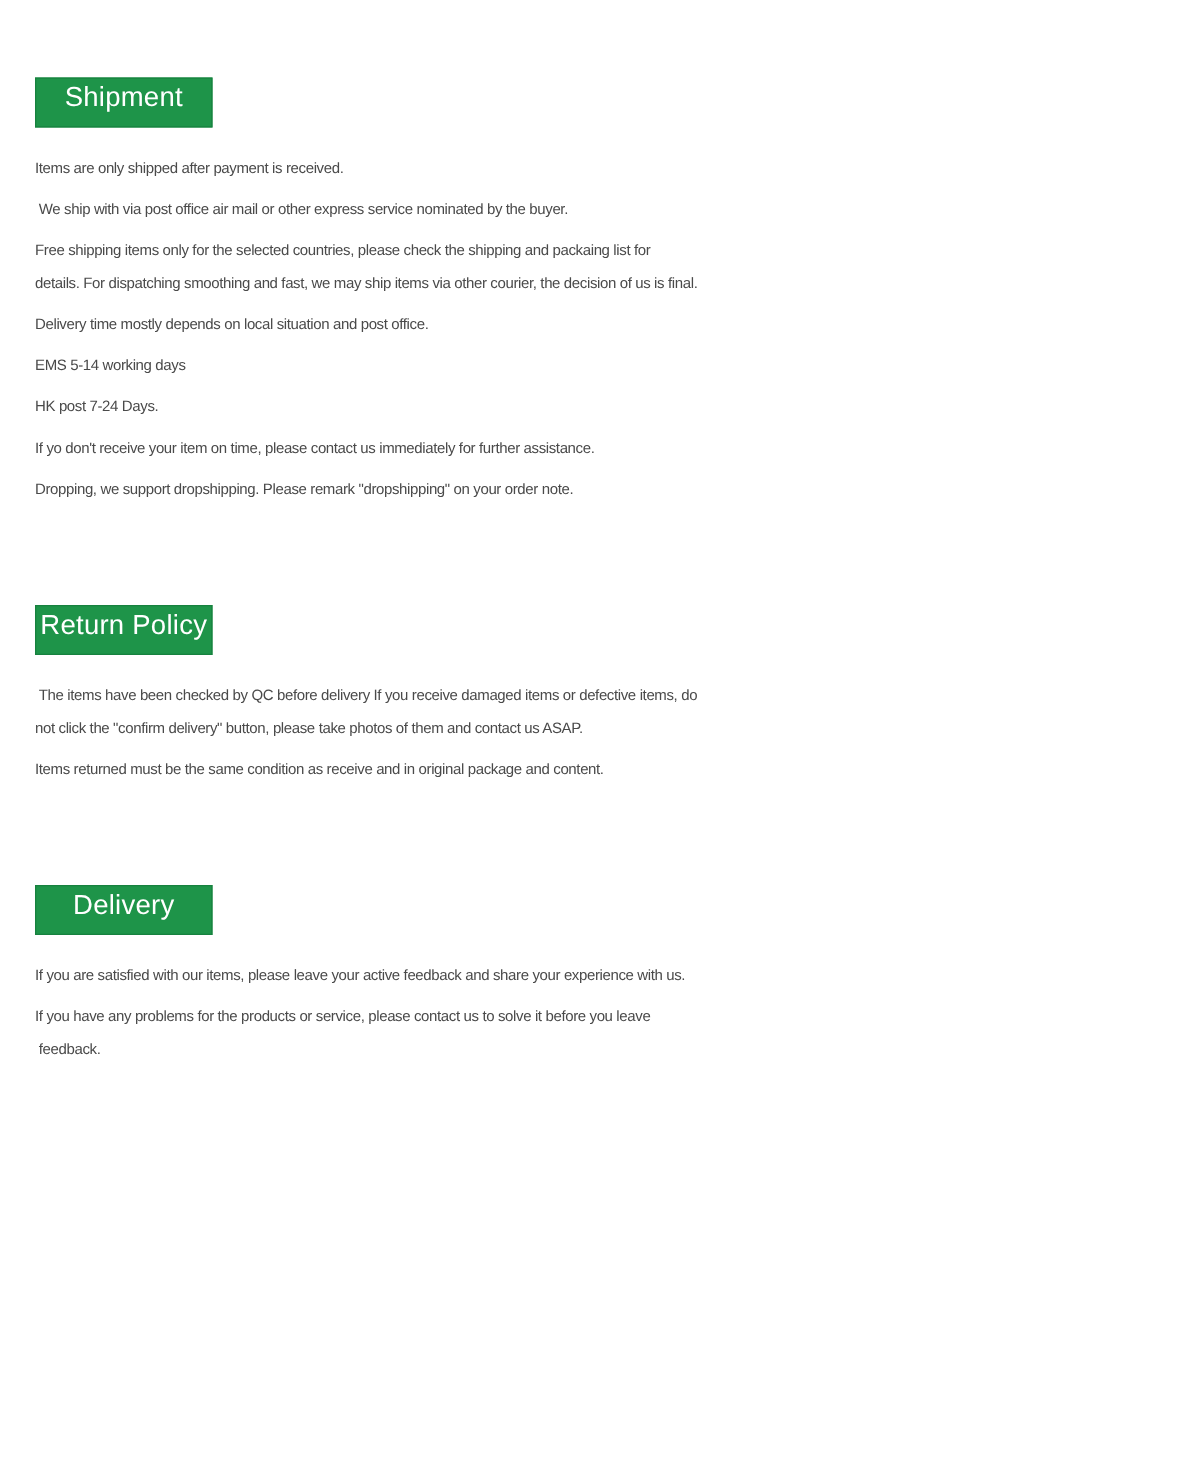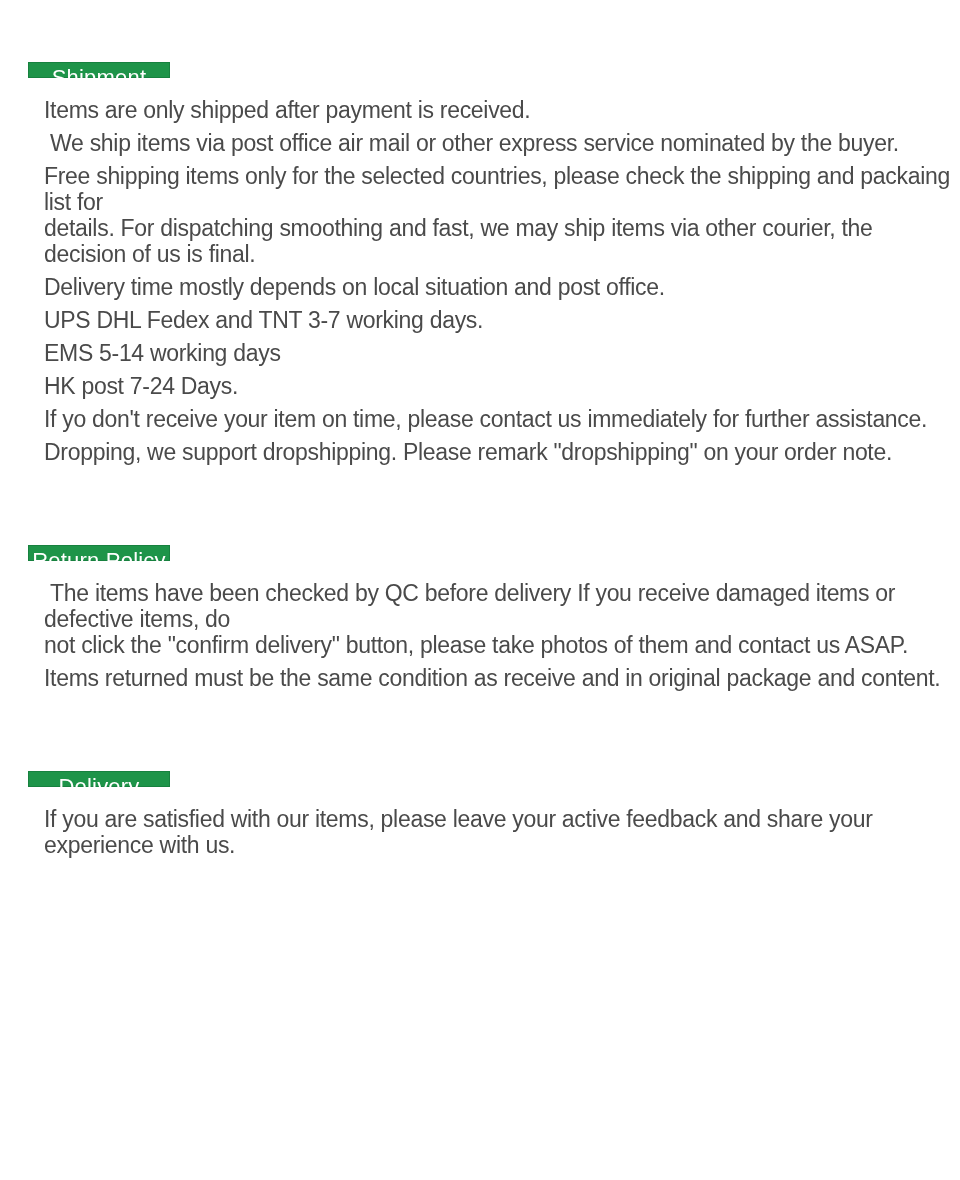--- a/index.html
+++ b/index.html
@@ -19,58 +19,57 @@
   .page{
     box-sizing:border-box;
     width:960px;
     padding:62px 8px 40px 28px;
   }
   .section{margin:0 0 80px 0;}
   .section:last-child{margin-bottom:0;}
   .badge{
     box-sizing:border-box;
     width:142px;
-    height:16px;
+    height:40px;
     line-height:30px;
     text-align:center;
     background:var(--accent);
     border:1px solid var(--accent-border);
     color:#ffffff;
     font-size:22px;
     letter-spacing:0.2px;
     font-weight:400;
   }
   .section-body{
     margin-top:19px;
     width:932px;
   }
   .section-body p{
-    margin:0 0 7px 16px;
-    font-size:23px;
+    margin:0 0 7px 0;
+    font-size:12px;
     line-height:26px;
     color:var(--text);
     letter-spacing:-0.3px;
     white-space:pre-wrap;
     font-weight:400;
   }
 </style>
 </head>
 <body>
 
 <div class="page">
 
   <div class="section">
     <div class="badge">Shipment</div>
     <div class="section-body">
       <p>Items are only shipped after payment is received.</p>
-      <p> We ship items via post office air mail or other express service nominated by the buyer.</p>
+      <p> We ship with via post office air mail or other express service nominated by the buyer.</p>
       <p>Free shipping items only for the selected countries, please check the shipping and packaing list for
 details. For dispatching smoothing and fast, we may ship items via other courier, the decision of us is final.</p>
       <p>Delivery time mostly depends on local situation and post office.</p>
-      <p>UPS DHL Fedex and TNT 3-7 working days.</p>
       <p>EMS 5-14 working days</p>
       <p>HK post 7-24 Days.</p>
       <p>If yo don't receive your item on time, please contact us immediately for further assistance.</p>
       <p>Dropping, we support dropshipping. Please remark "dropshipping" on your order note.</p>
     </div>
   </div>
 
 
   <div class="section">
     <div class="badge">Return Policy</div>
@@ -78,16 +77,18 @@
       <p> The items have been checked by QC before delivery If you receive damaged items or defective items, do
 not click the "confirm delivery" button, please take photos of them and contact us ASAP.</p>
       <p>Items returned must be the same condition as receive and in original package and content.</p>
     </div>
   </div>
 
   <div class="section">
     <div class="badge">Delivery</div>
     <div class="section-body">
       <p>If you are satisfied with our items, please leave your active feedback and share your experience with us.</p>
+      <p>If you have any problems for the products or service, please contact us to solve it before you leave
+ feedback.</p>
     </div>
   </div>
 
 </div>
 
 </body></html>

